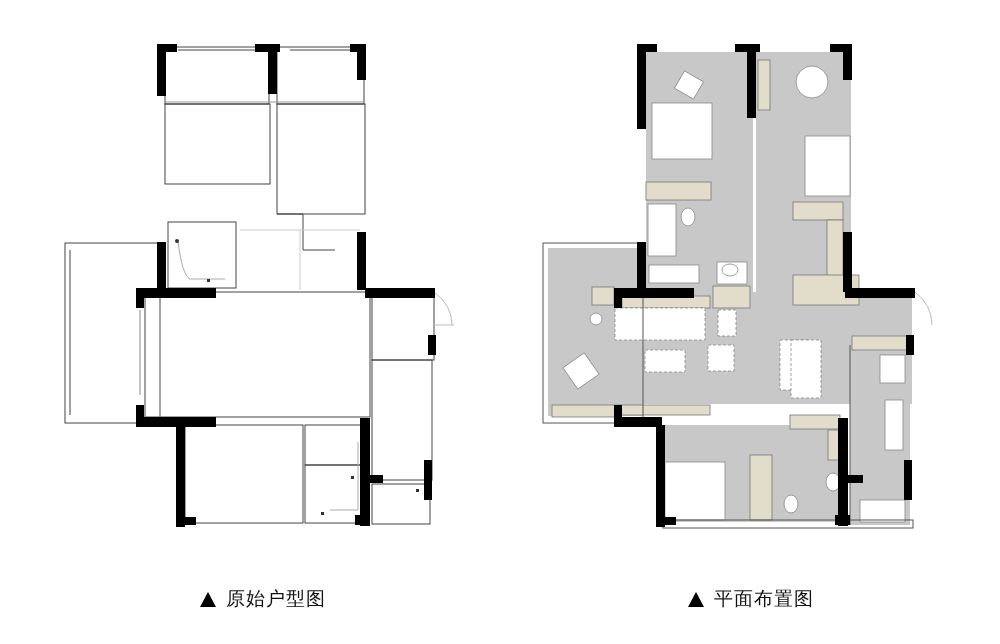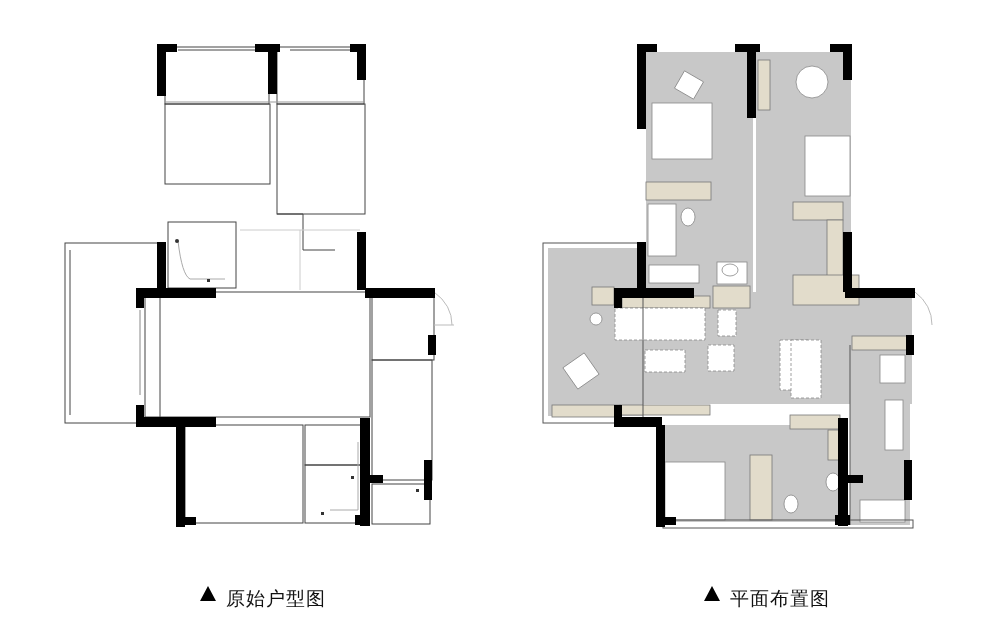--- a/index.html
+++ b/index.html
@@ -1,18 +1,18 @@
 <!DOCTYPE html>
 <html><head>
 <meta charset="utf-8">
 <style>
   html, body { margin:0; padding:0; background:#ffffff; }
   body { width:1000px; height:644px; position:relative; overflow:hidden; font-family:"DejaVu Sans", sans-serif; }
   .plan { position:absolute; left:0; top:0; }
-  .caption { position:absolute; top:586px; font-size:19px; color:#111; letter-spacing:1px; display:flex; align-items:flex-start; gap:10px; }
+  .caption { position:absolute; top:586px; font-size:19px; color:#111; letter-spacing:1px; display:flex; align-items:center; gap:10px; }
   .tri { width:0; height:0; border-left:8px solid transparent; border-right:8px solid transparent; border-bottom:15px solid #000; display:inline-block; }
 </style>
 </head>
 <body>
 
 <svg class="plan" width="1000" height="644" viewBox="0 0 1000 644">
   <g fill="none" stroke="#444" stroke-width="1">
 
     <rect x="165" y="47" width="104" height="57"></rect>
     <rect x="277" y="47" width="87" height="57"></rect>
@@ -163,16 +163,16 @@
     <rect x="835" y="515" width="15" height="10"></rect>
     <rect x="848" y="475" width="15" height="8"></rect>
     <rect x="904" y="460" width="8" height="40"></rect>
   </g>
 </svg>
 
 <div class="caption" style="left:200px;">
   <span class="tri"></span>
   <span>原始户型图</span>
 </div>
-<div class="caption" style="left:704px;">
+<div class="caption" style="left:688px;">
   <span class="tri"></span>
   <span>平面布置图</span>
 </div>
 
 </body></html>

